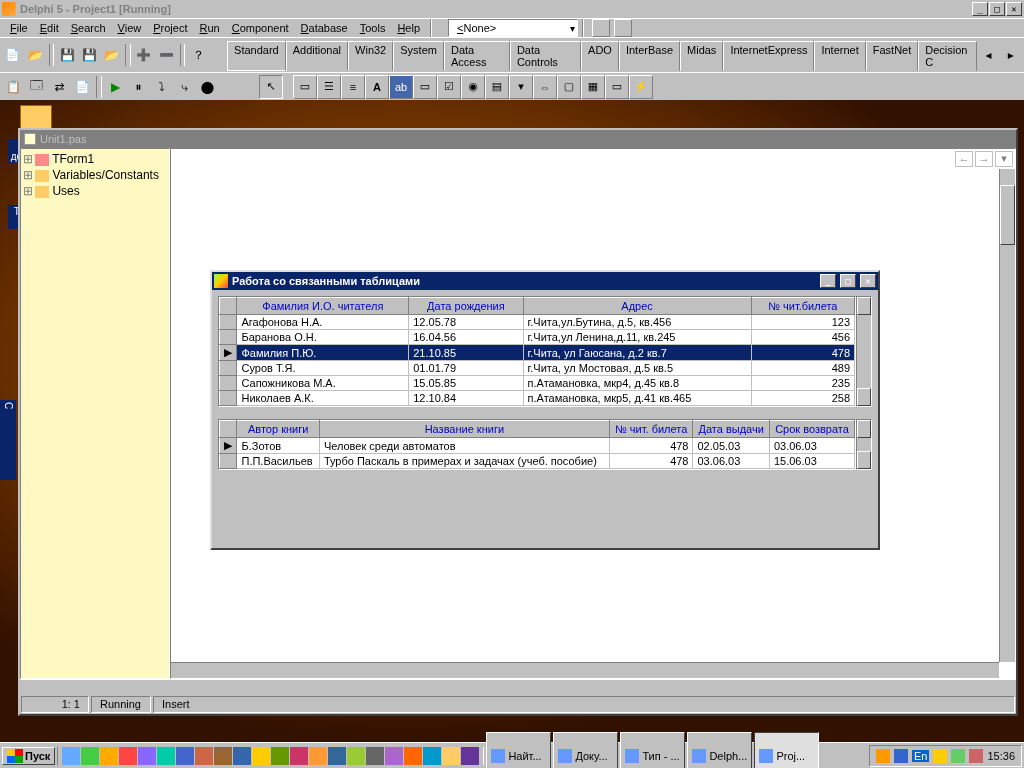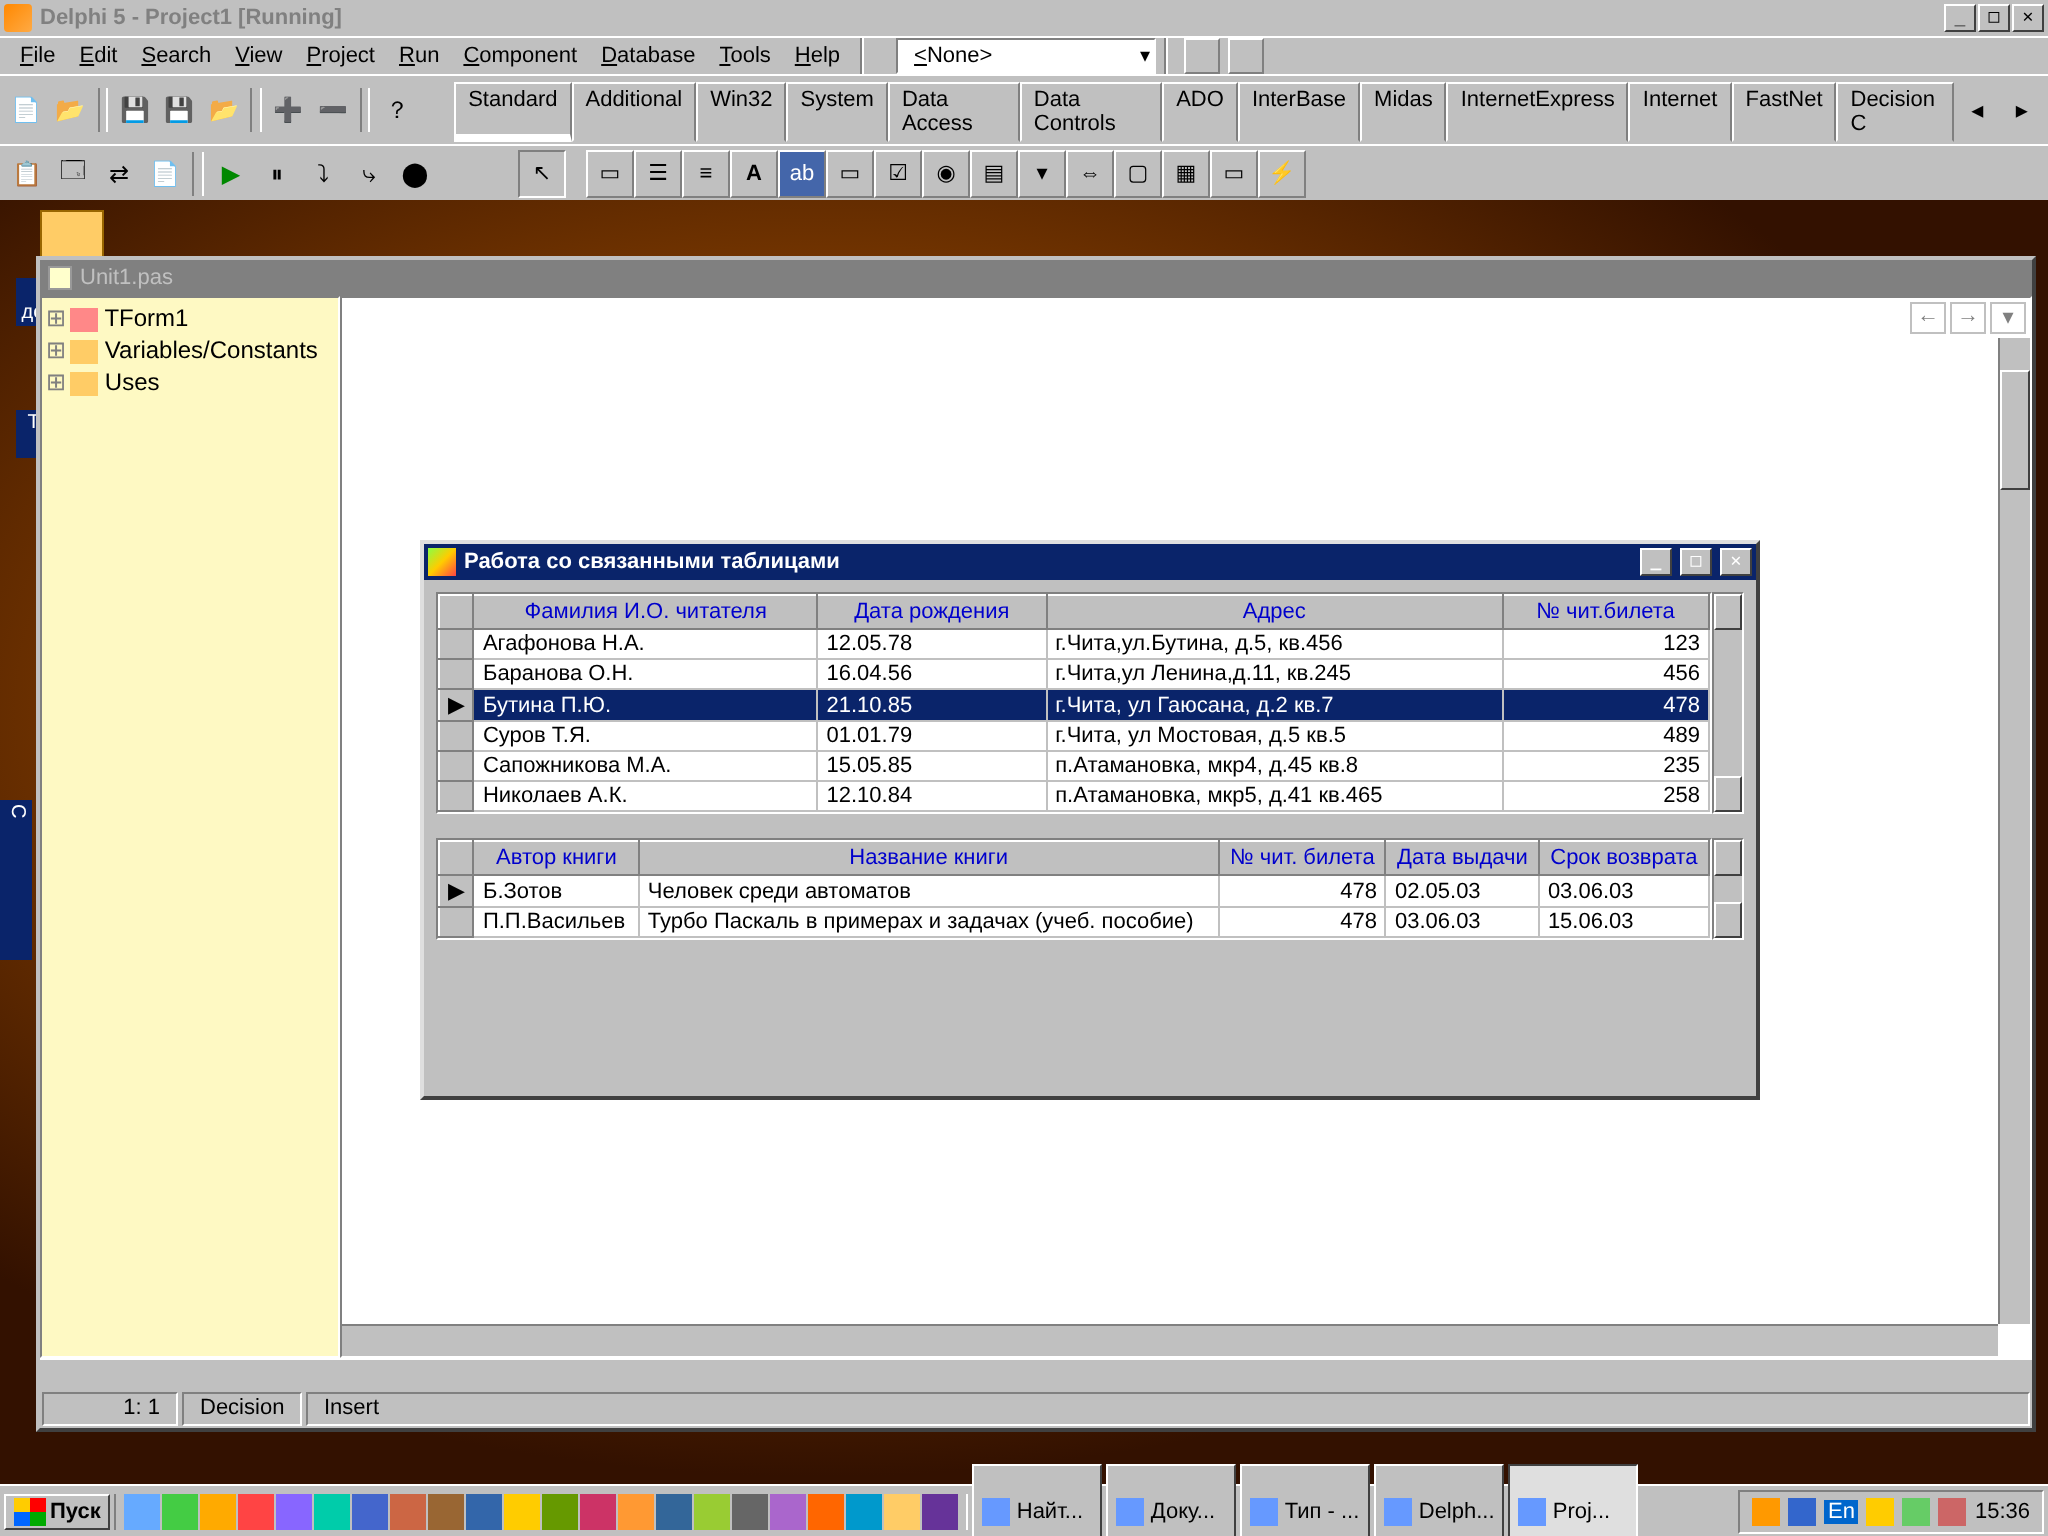--- a/index.html
+++ b/index.html
@@ -19,21 +19,21 @@
 .menubar .combo { margin-left: 12px; width: 130px; height: 18px; background: #fff; border: 1px solid; border-color: #808080 #fff #fff #808080; display: flex; align-items: center; padding: 0 2px; position: relative; }
 .menubar .combo::after { content: "▾"; position: absolute; right: 2px; font-size: 10px; }
 .menubar .minibtn { width: 18px; height: 18px; background: #c0c0c0; border: 1px solid; border-color: #fff #808080 #808080 #fff; margin-left: 4px; }
 
 
 .toolbar { background: #c0c0c0; display: flex; align-items: center; padding: 2px; border-top: 1px solid #fff; }
 .tbtn { width: 23px; height: 22px; background: #c0c0c0; border: 1px solid #c0c0c0; display: inline-flex; align-items: center; justify-content: center; font-size: 12px; }
 .tsep { width: 6px; height: 22px; border-left: 1px solid #808080; border-right: 1px solid #fff; margin: 0 2px; }
 .tabstrip { display: flex; }
 .ctab { background: #c0c0c0; border: 1px solid; border-color: #fff #808080 #c0c0c0 #fff; padding: 2px 6px; font-size: 11px; position: relative; top: 1px; }
-.ctab.active { background: #c0c0c0; border-bottom: 4px solid #ffffff; z-index: 2; }
+.ctab.active { background: #c0c0c0; border-bottom: 1px solid #ffffff; z-index: 2; }
 .palbtn { width: 24px; height: 24px; border: 1px solid; border-color: #fff #808080 #808080 #fff; display: flex; align-items: center; justify-content: center; font-size: 11px; }
 .palbtn.sel { border-color: #808080 #fff #fff #808080; }
 
 
 .desktop { position: absolute; top: 100px; left: 0; right: 0; bottom: 26px; background: radial-gradient(ellipse at 40% 40%, #cc6600, #331100 70%); }
 .dicons { position: absolute; top: 105px; left: 8px; color: #fff; font-size: 11px; }
 .dicon { width: 56px; text-align: center; margin-bottom: 8px; }
 .dicon .dbox { width: 32px; height: 32px; background: #ffcc66; margin: 0 auto 2px; border: 1px solid #996600; }
 .dicon .dlbl { background: #0a246a; color: #fff; padding: 1px 2px; display: inline-block; font-size: 10px; }
 
@@ -222,21 +222,21 @@
         <span>▾</span>
       </div>
       <div class="scroll">
           <div class="thumb"></div>
         </div>
       <div class="hscroll"></div>
     </div>
   </div>
   <div class="statusbar">
     <div class="cell" style="width:68px;text-align:right">1:   1</div>
-    <div class="cell" style="width:60px">Decision</div>
+    <div class="cell" style="width:60px">Running</div>
     <div class="cell" style="flex:1">Insert</div>
   </div>
 </div>
 
 <div class="formwin">
   <div class="fw-title">
     <div class="fic"></div>
     <span>Работа со связанными таблицами</span>
     <div class="sp"></div>
     <div class="winbtn">_</div>
@@ -263,21 +263,21 @@
             </tr>
             <tr>
               <td class="rowhdr"></td>
               <td>Баранова  О.Н.</td>
               <td>16.04.56</td>
               <td>г.Чита,ул Ленина,д.11, кв.245</td>
               <td class="num">456</td>
             </tr>
             <tr class="selrow">
               <td class="rowhdr">▶</td>
-              <td>Бутина П.Ю.</td>
+              <td>Фамилия П.Ю.</td>
               <td>21.10.85</td>
               <td>г.Чита, ул Гаюсана, д.2  кв.7</td>
               <td class="num">478</td>
             </tr>
             <tr>
               <td class="rowhdr"></td>
               <td>Суров Т.Я.</td>
               <td>01.01.79</td>
               <td>г.Чита, ул Мостовая, д.5  кв.5</td>
               <td class="num">489</td>

